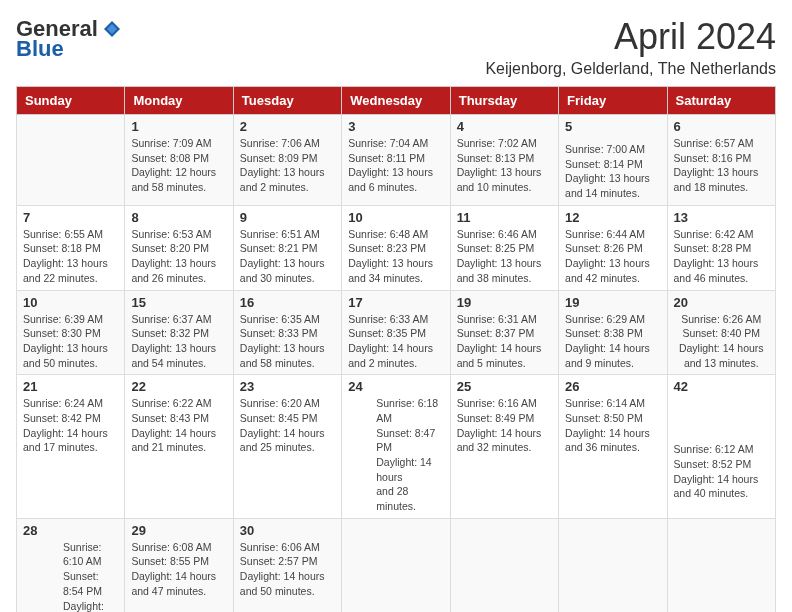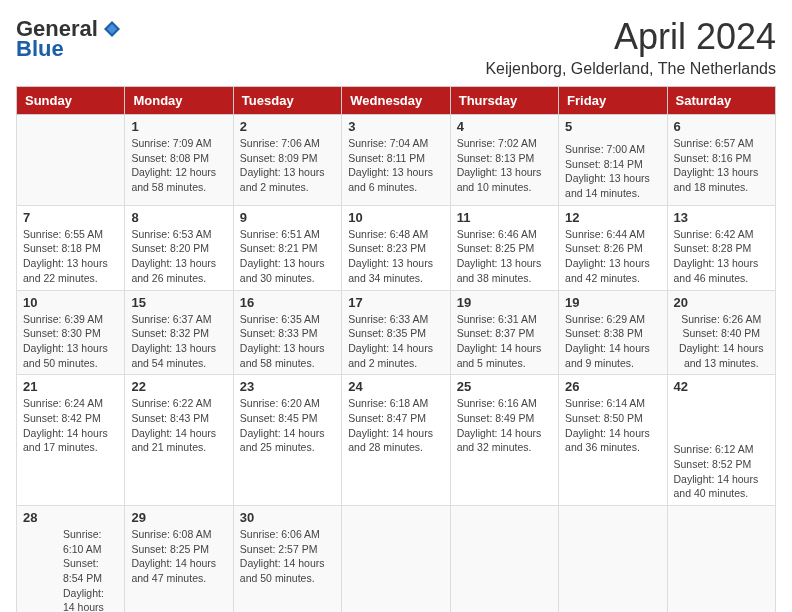--- a/index.html
+++ b/index.html
@@ -274,21 +274,21 @@
         </td>
         <td>
           <span class="day-num">23</span>
           <div class="day-info" style="white-space: pre-line;">Sunrise: 6:20 AM
 Sunset: 8:45 PM
 Daylight: 14 hours
 and 25 minutes.</div>
         </td>
         <td>
           <span class="day-num">24</span>
-          <div class="day-info" style="white-space: pre-line;">Sunrise: 6:18 AM
+          <div class="day-info" style="white-space: pre-line; margin-left: 28px;">Sunrise: 6:18 AM
 Sunset: 8:47 PM
 Daylight: 14 hours
 and 28 minutes.</div>
         </td>
         <td>
           <span class="day-num">25</span>
           <div class="day-info" style="white-space: pre-line;">Sunrise: 6:16 AM
 Sunset: 8:49 PM
 Daylight: 14 hours
 and 32 minutes.</div>
@@ -312,21 +312,21 @@
         <td>
           <span class="day-num">28</span>
           <div class="day-info" style="white-space: pre-line; margin-left: 40px;">Sunrise: 6:10 AM
 Sunset: 8:54 PM
 Daylight: 14 hours
 and 43 minutes.</div>
         </td>
         <td>
           <span class="day-num">29</span>
           <div class="day-info" style="white-space: pre-line;">Sunrise: 6:08 AM
-Sunset: 8:25 PM
+Sunset: 8:55 PM
 Daylight: 14 hours
 and 47 minutes.</div>
         </td>
         <td>
           <span class="day-num">30</span>
           <div class="day-info" style="white-space: pre-line;">Sunrise: 6:06 AM
 Sunset: 2:57 PM
 Daylight: 14 hours
 and 50 minutes.</div>
         </td>

